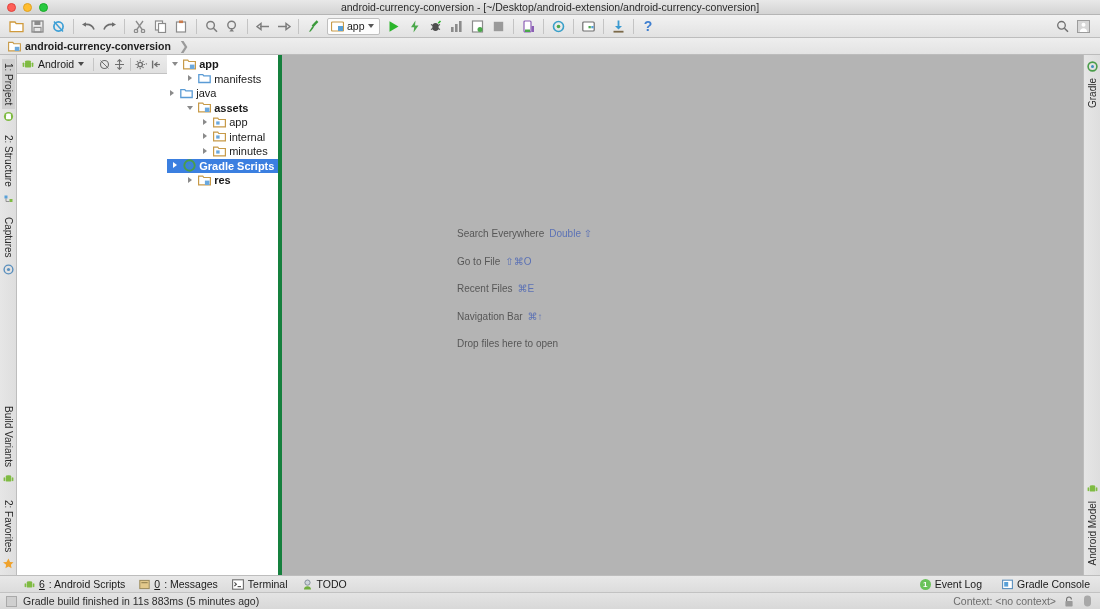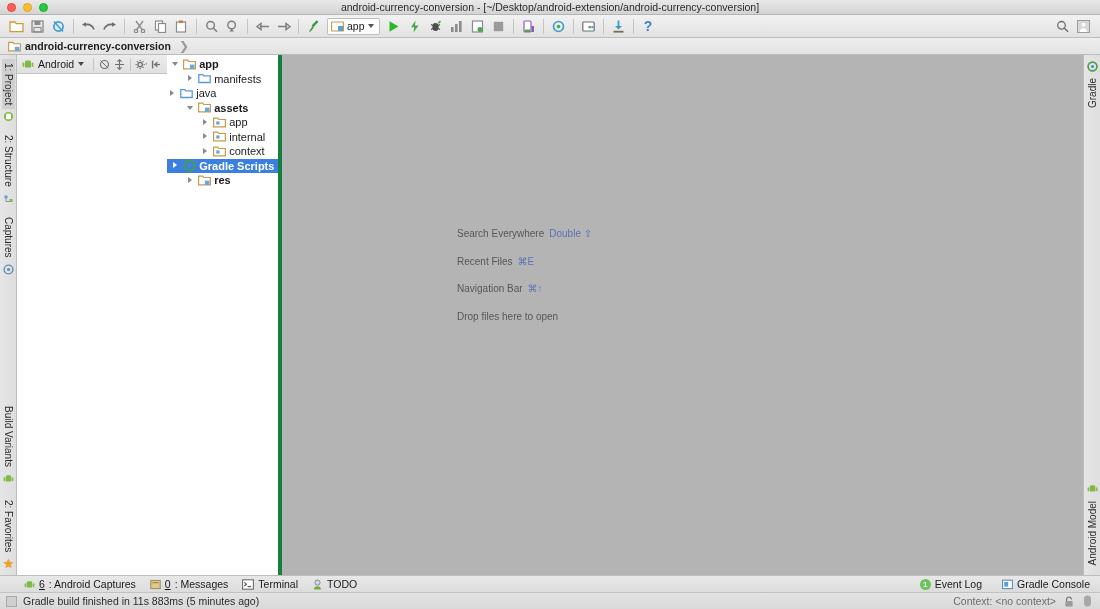--- a/index.html
+++ b/index.html
@@ -520,21 +520,21 @@
             <span class="tlabel">internal</span>
           </div>
           <div class="tnode" style="padding-left: 34px;">
             <span class="twist closed"></span>
             <span style="display: flex;">
               <svg class="ico" viewBox="0 0 13 11">
                 <path d="M0.6 1.2h4.2l1 1.3h6.6v7.4H0.6z" fill="#fff" stroke="#c79a48" stroke-width="1.2"></path>
                 <rect x="3.2" y="4.4" width="3.4" height="3.2" fill="#6aa8dd"></rect>
               </svg>
             </span>
-            <span class="tlabel">context</span>
+            <span class="tlabel">minutes</span>
           </div>
           <div class="tnode selected" style="padding-left: 4px;">
             <span class="twist closed"></span>
             <span style="display: flex;">
               <svg class="ico" viewBox="0 0 13 13">
                 <circle cx="6.5" cy="6.5" r="5.2" fill="none" stroke="#4a9d4a" stroke-width="1.9"></circle>
                 <circle cx="6.5" cy="6.5" r="1.9" fill="#3f8fbf"></circle>
               </svg>
             </span>
             <span class="tlabel bold">Gradle Scripts</span>
@@ -550,20 +550,24 @@
             <span class="tlabel bold">res</span>
           </div>
         </div>
     </div>
 
     <div class="editor">
       <div class="hints" id="hints">
           <div class="hint-row">
             <span>Search Everywhere</span>
             <span class="hint-key">Double ⇧</span>
+          </div>
+          <div class="hint-row">
+            <span>Go to File</span>
+            <span class="hint-key">⇧⌘O</span>
           </div>
           <div class="hint-row">
             <span>Recent Files</span>
             <span class="hint-key">⌘E</span>
           </div>
           <div class="hint-row">
             <span>Navigation Bar</span>
             <span class="hint-key">⌘↑</span>
           </div>
           <div class="hint-row">
@@ -601,21 +605,21 @@
         <div class="btab">
           <span style="display: flex;">
             <svg width="11" height="11" viewBox="0 0 11 11">
               <rect x="2.6" y="4" width="5.8" height="4.6" rx="0.8" fill="#7fbb42"></rect>
               <rect x="2.6" y="2.2" width="5.8" height="2.6" rx="2.6" fill="#7fbb42"></rect>
               <rect x="0.6" y="4.2" width="1.4" height="4" rx="0.7" fill="#7fbb42"></rect>
               <rect x="9" y="4.2" width="1.4" height="4" rx="0.7" fill="#7fbb42"></rect>
             </svg>
           </span>
           <u style="margin-right: 0px;">6</u>
-          <span style="margin-left: 0px;">: Android Captures</span>
+          <span style="margin-left: 0px;">: Android Scripts</span>
         </div>
         <div class="btab">
           <span style="display: flex;">
             <svg width="11" height="11" viewBox="0 0 11 11">
               <rect x="0.8" y="1.4" width="9.4" height="8.2" fill="#e2c98a" stroke="#9b8a5a" stroke-width="1"></rect>
               <rect x="2.4" y="3.2" width="6.2" height="1" fill="#8a7a4a"></rect>
             </svg>
           </span>
           <u style="margin-right: 0px;">0</u>
           <span style="margin-left: 0px;">: Messages</span>

